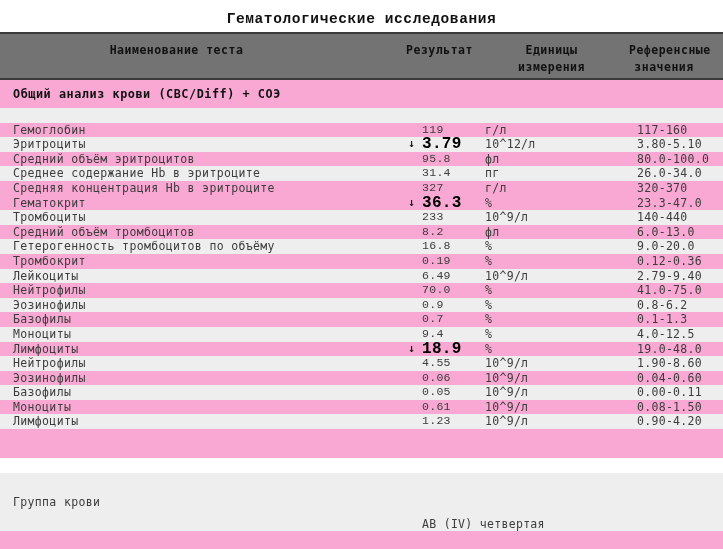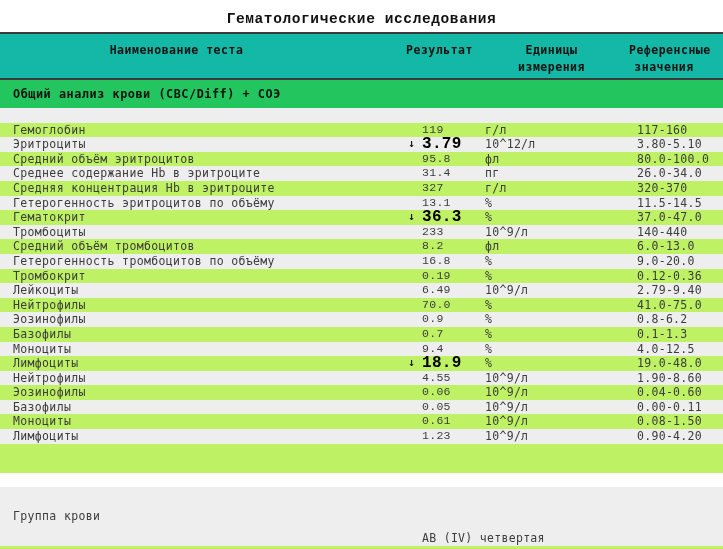--- a/index.html
+++ b/index.html
@@ -47,21 +47,21 @@
   }
 
   col.c-name   { width: 405px; }
   col.c-arrow  { width: 13px;  }
   col.c-result { width: 56px;  }
   col.c-units  { width: 155px; }
   col.c-ref    { width: 94px;  }
 
   
   thead tr.head-row {
-    background: #14b8a6;
+    background: #737373;
   }
   thead td {
     border-top: 2px solid #3a3a3a;
     border-bottom: 2px solid #3a3a3a;
     padding: 0;
     vertical-align: top;
     height: 44px;
   }
   .head-cell {
     font-weight: bold;
@@ -84,21 +84,21 @@
 
   
   tbody tr { height: 14.6px; }
   tbody td {
     padding: 0;
     line-height: 14.6px;
     white-space: nowrap;
     overflow: hidden;
   }
   tr.shade { background: #eeeeee; }
-  tr.plain { background: #bef264; }
+  tr.plain { background: #f9a8d4; }
 
   .cell-name {
     padding-left: 13px;
     color: #3c3c3c;
     letter-spacing: 0.35px;
   }
   .cell-arrow {
     text-align: center;
     font-weight: bold;
     color: #1b1b1b;
@@ -122,21 +122,21 @@
   }
   .cell-ref {
     padding-left: 8px;
     color: #3c3c3c;
     letter-spacing: 0.3px;
   }
 
   
   tr.section-row { height: 28px; }
   tr.section-row td {
-    background: #22c55e;
+    background: #f9a8d4;
     line-height: 28px;
   }
   .section-title {
     padding-left: 13px;
     font-weight: bold;
     font-size: 11.8px;
     letter-spacing: 0.55px;
     color: #111111;
   }
 
@@ -279,52 +279,35 @@
           <td>
             <div class="cell-result">327</div>
           </td>
           <td>
             <div class="cell-units">г/л</div>
           </td>
           <td>
             <div class="cell-ref">320-370</div>
           </td>
         </tr>
-        <tr class="shade">
-          <td>
-            <div class="cell-name">Гетерогенность эритроцитов по объёму</div>
-          </td>
-          <td>
-            <div class="cell-arrow"></div>
-          </td>
-          <td>
-            <div class="cell-result">13.1</div>
-          </td>
-          <td>
-            <div class="cell-units">%</div>
-          </td>
-          <td>
-            <div class="cell-ref">11.5-14.5</div>
-          </td>
-        </tr>
         <tr class="plain">
           <td>
             <div class="cell-name">Гематокрит</div>
           </td>
           <td>
             <div class="cell-arrow">↓</div>
           </td>
           <td>
             <div class="cell-result flagged">36.3</div>
           </td>
           <td>
             <div class="cell-units">%</div>
           </td>
           <td>
-            <div class="cell-ref">37.0-47.0</div>
+            <div class="cell-ref">23.3-47.0</div>
           </td>
         </tr>
         <tr class="shade">
           <td>
             <div class="cell-name">Тромбоциты</div>
           </td>
           <td>
             <div class="cell-arrow"></div>
           </td>
           <td>

